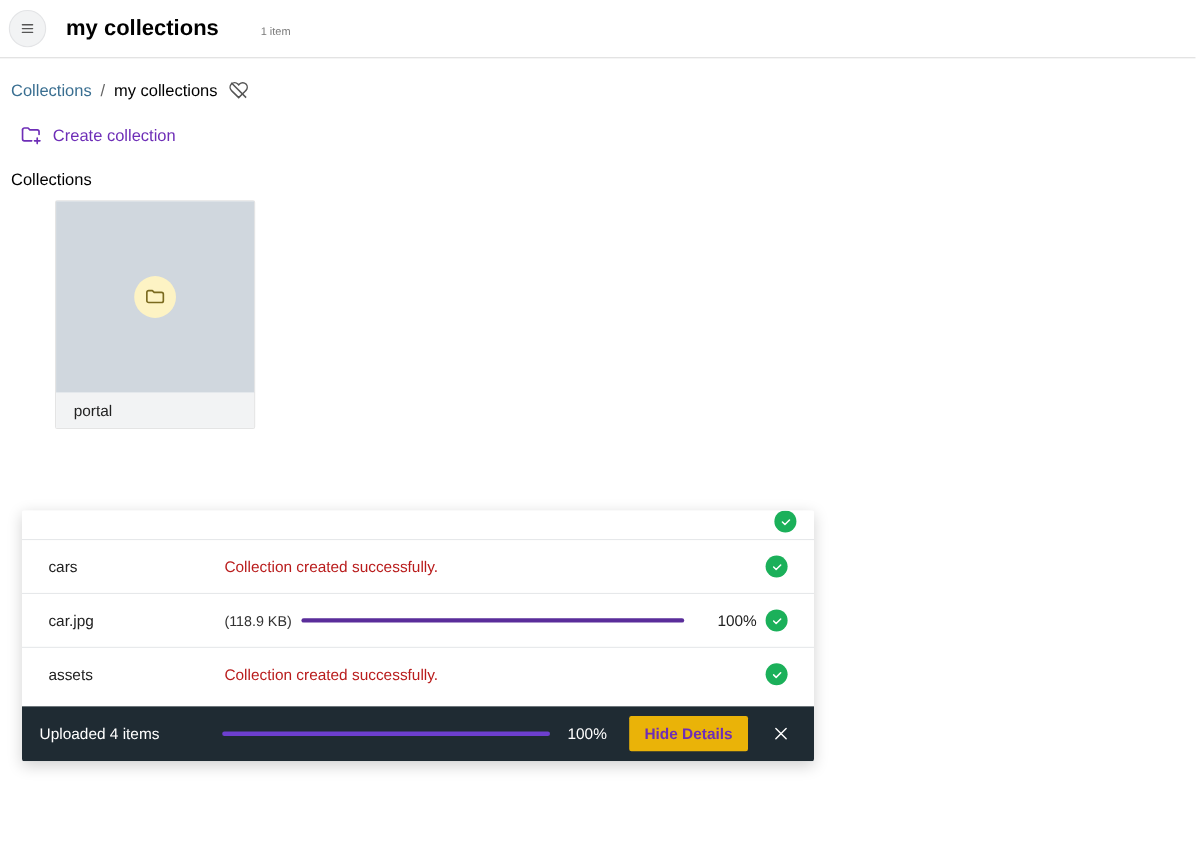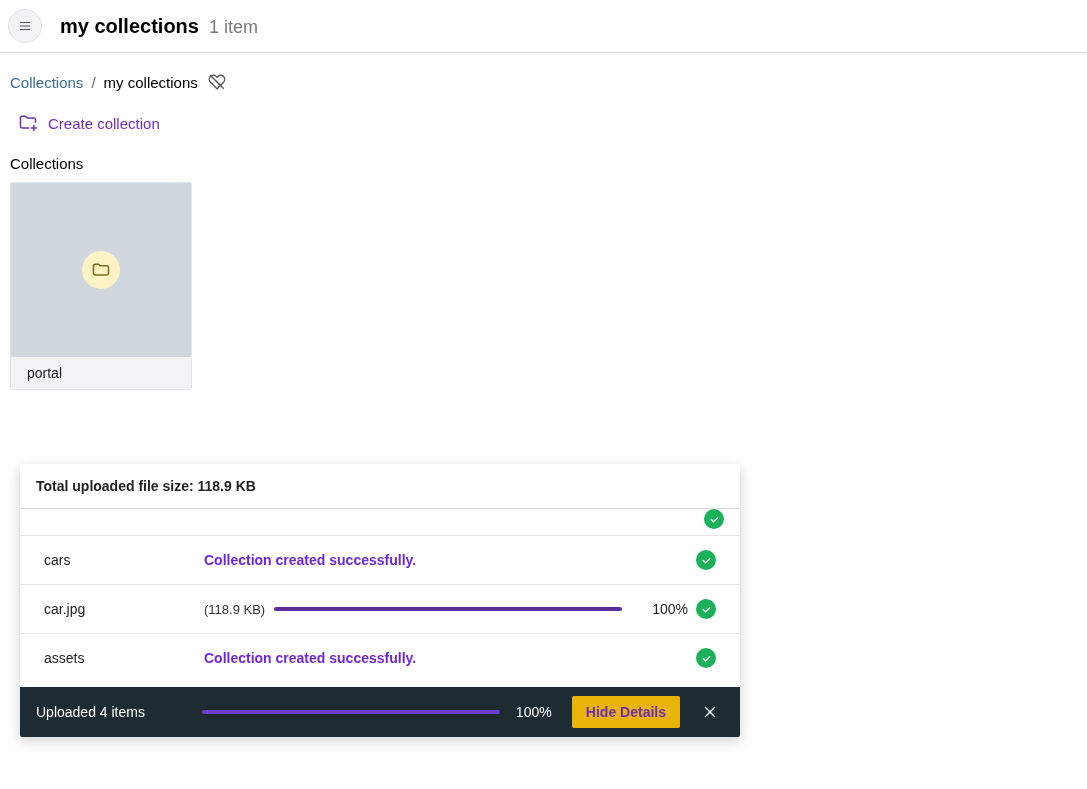--- a/index.html
+++ b/index.html
@@ -32,21 +32,21 @@
     cursor: pointer;
   }
   .menu-btn svg { width: 14px; height: 14px; }
   .title-wrap {
     margin-left: 18px;
     display: flex;
     align-items: baseline;
     gap: 10px;
   }
   .title { font-size: 20px; font-weight: 700; }
-  .subtitle { font-size: 18px; color: #7a7a7a; }
+  .subtitle { font-size: 10px; color: #7a7a7a; margin-left: 28px; }
 
   
   .crumb-row {
     display: flex;
     align-items: center;
     gap: 8px;
     padding: 20px 10px 0 10px;
     font-size: 15px;
   }
   .crumb-link { color: #3a6f91; cursor: pointer; }
@@ -67,21 +67,21 @@
   }
   .create-row svg { width: 20px; height: 20px; }
 
   .section-label {
     padding: 22px 10px 10px 10px;
     font-size: 15px;
     color: #000;
   }
 
   
-  .card-grid { padding: 0 10px; display: flex; gap: 16px; }
+  .card-grid { padding: 0 10px; display: flex; gap: 16px; margin-left: 40px; }
   .collection-card {
     width: 182px;
     border: 1px solid #e4e4e4;
     border-radius: 2px;
     cursor: pointer;
     background: #fff;
   }
   .card-thumb {
     height: 174px;
     background: #d0d7de;
@@ -137,21 +137,21 @@
   .upload-row {
     display: flex;
     align-items: center;
     padding: 14px 24px;
     border-bottom: 1px solid #e6e8ea;
     font-size: 14px;
   }
   .upload-row.partial { padding: 0 16px 6px 16px; border-bottom: 1px solid #e6e8ea; }
   .row-name { flex: 0 0 160px; color: #222; }
   .row-size { flex: 0 0 70px; font-size: 13px; color: #333; }
-  .row-msg { flex: 1; font-weight: 700; color: #6d28d9; }
+  .row-msg { flex: 1; font-weight: 400; color: #b91c1c; }
   .row-bar-wrap { flex: 1; display: flex; align-items: center; gap: 16px; }
   .row-bar {
     flex: 1;
     height: 4px;
     background: #5a2d9a;
     border-radius: 2px;
   }
   .row-pct { font-size: 14px; color: #222; flex: 0 0 50px; text-align: right; }
   .row-check {
     flex: 0 0 28px;
@@ -253,21 +253,20 @@
         <svg viewBox="0 0 24 24" fill="none" stroke="currentColor" stroke-width="1.8" stroke-linejoin="round">
           <path d="M3 7a2 2 0 0 1 2-2h4l2 2h8a2 2 0 0 1 2 2v7a2 2 0 0 1-2 2H5a2 2 0 0 1-2-2V7z"></path>
         </svg>
       </div>
     </div>
     <div class="card-footer">portal</div>
   </div>
 </div>
 
 <div class="upload-panel">
-  <div class="panel-header">Total uploaded file size: 118.9 KB</div>
 
   <div class="panel-body">
 
     <div class="upload-row partial" style="justify-content:flex-end;">
       <div class="row-check">
         <div class="check-badge">
           <svg viewBox="0 0 24 24" fill="none" stroke="currentColor" stroke-width="3" stroke-linecap="round" stroke-linejoin="round">
               <polyline points="5 12 10 17 19 8"></polyline>
             </svg>
         </div>

